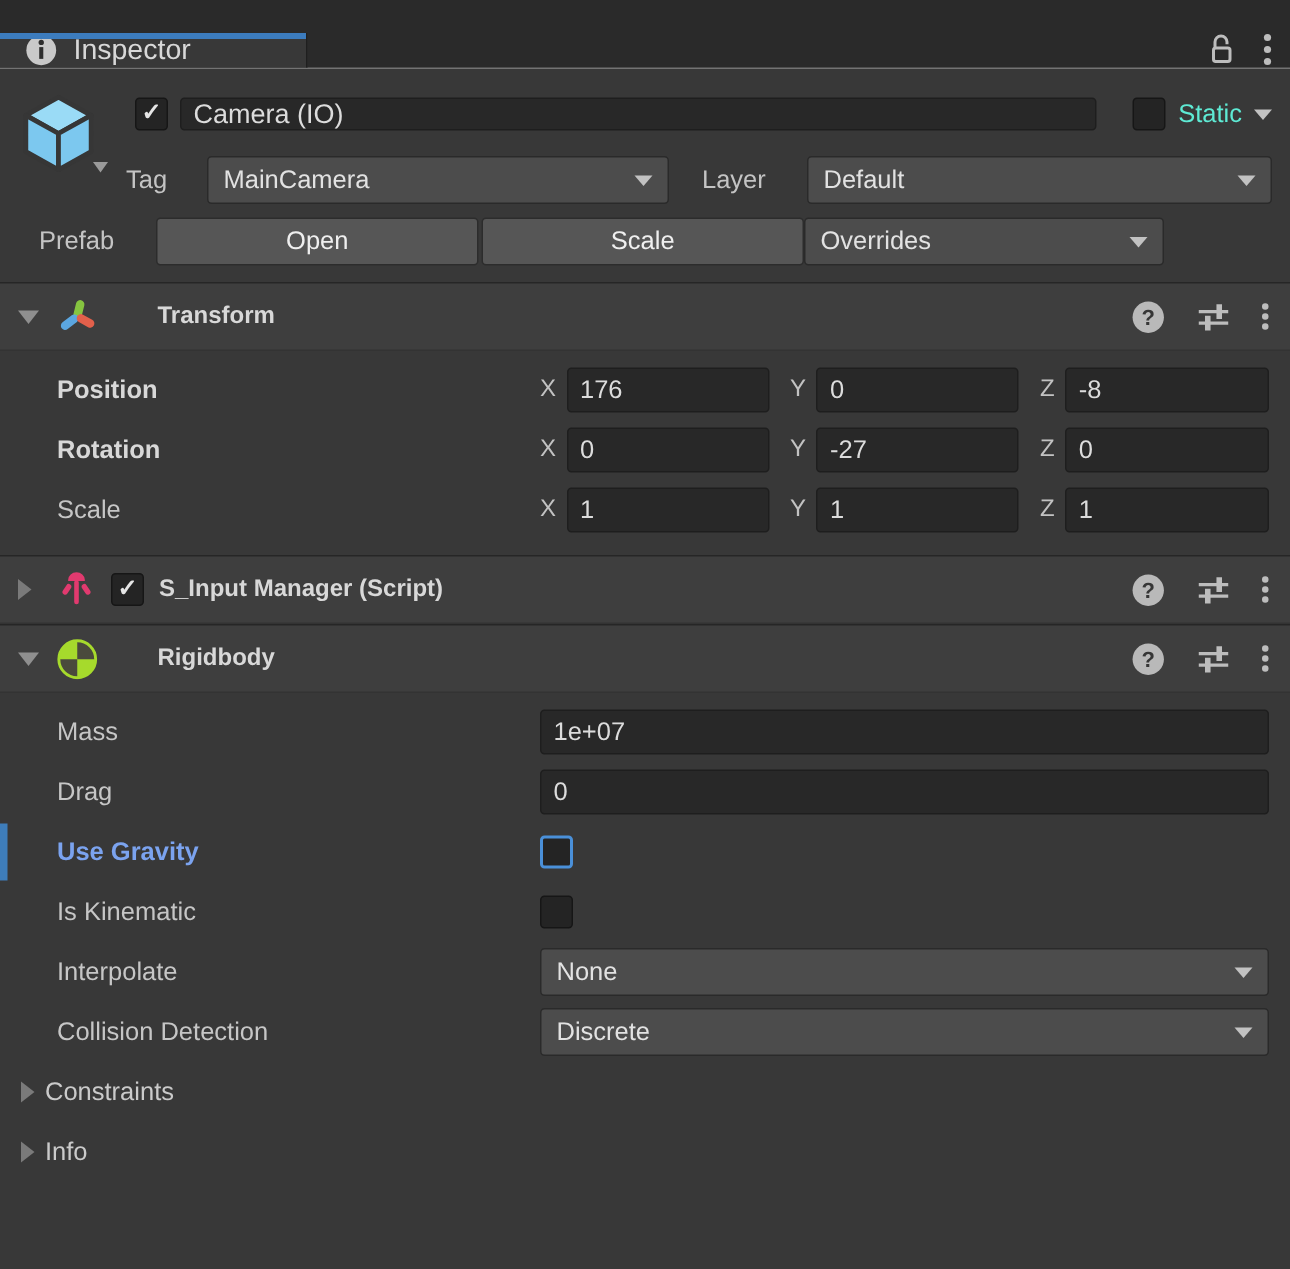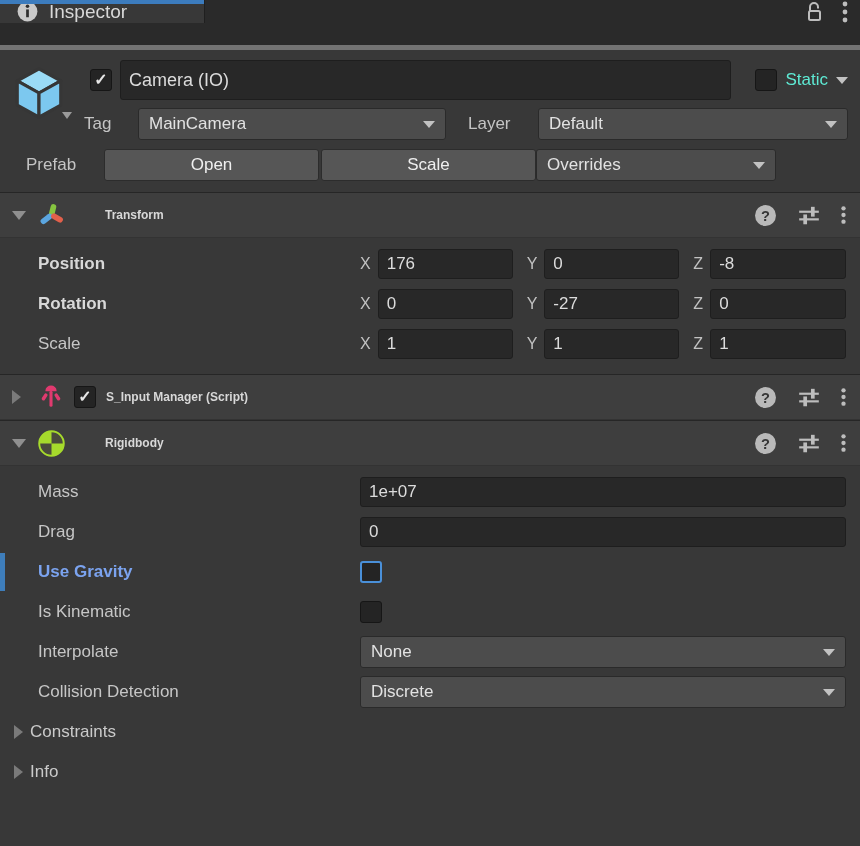--- a/index.html
+++ b/index.html
@@ -4,21 +4,21 @@
 <style>
   html,body{margin:0;padding:0;}
   body{
     width:860px;height:846px;overflow:hidden;
     background:#383838;
     font-family:"Liberation Sans", sans-serif;
     color:#C6C6C6;
     -webkit-font-smoothing:antialiased;
   }
   
-  .tabbar{height:45px;background:#2A2A2A;display:flex;align-items:flex-start;border-bottom:5px solid #737373;}
+  .tabbar{height:45px;background:#2A2A2A;display:flex;align-items:flex-end;border-bottom:1px solid #737373;}
   .tab{position:relative;width:188px;background:#383838;display:flex;align-items:center;padding-left:16px;gap:10px;border-right:1px solid #1F1F1F;}
   .tab-accent{position:absolute;top:0;left:0;right:0;height:4px;background:#3C7CBE;}
   .tab-title{font-size:19px;color:#D8D8D8;}
   .tabbar-right{margin-left:auto;display:flex;align-items:center;gap:16px;padding-right:12px;}
   
   .icon{display:inline-flex;align-items:center;justify-content:center;flex:0 0 auto;}
   .checkbox{width:22px;height:22px;background:#242424;border:1px solid #161616;border-radius:3px;
     display:flex;align-items:center;justify-content:center;box-sizing:border-box;flex:0 0 auto;}
   .checkbox .check{color:#E6E6E6;font-size:16px;font-weight:bold;line-height:1;}
   .checkbox.blue{border:2px solid #4A90D9;}
@@ -31,40 +31,40 @@
   .fold-open{width:0;height:0;border-left:7px solid transparent;border-right:7px solid transparent;border-top:9px solid #8F8F8F;}
   .fold-closed{width:0;height:0;border-top:7px solid transparent;border-bottom:7px solid transparent;border-left:9px solid #7A7A7A;}
   .btn{background:#565656;border:1px solid #2C2C2C;border-radius:3px;height:32px;color:#EFEFEF;
     font-family:"Liberation Sans",sans-serif;font-size:17px;cursor:default;}
   
   .go-section{position:relative;padding-top:10px;}
   .go-icon-wrap{position:absolute;left:10px;top:14px;}
   .go-icon-arrow{position:absolute;left:62px;top:62px;}
   .go-icon-arrow .tri-down{border-left-width:5px;border-right-width:5px;border-top-width:7px;border-top-color:#9A9A9A;}
   .go-row1{display:flex;align-items:center;margin:0 12px 8px 90px;gap:8px;height:40px;}
-  .name-input{flex:1;height:40px;font-size:18px;}
+  .name-input{flex:1;height:22px;font-size:18px;}
   .static-group{display:flex;align-items:center;gap:8px;margin-left:16px;}
   .static-label{font-size:17px;color:#5eead4;}
   .go-row2{display:flex;align-items:center;margin:0 12px 8px 0;padding-left:84px;height:32px;}
   .lbl{font-size:17px;color:#C4C4C4;}
   .tag-lbl{width:44px;margin-right:10px;text-align:left;}
   .layer-lbl{width:60px;margin:0 10px 0 22px;text-align:left;}
   .tag-dd{width:308px;gap:33px;}
   .layer-dd{flex:1;}
   .go-row3{display:flex;align-items:center;margin:0 12px 10px 0;padding-left:26px;height:34px;}
   .prefab-lbl{width:78px;}
   .prefab-btns{display:flex;width:432px;gap:2px;}
   .prefab-btns .btn{flex:1;}
   .overrides-dd{width:240px;}
   
   .comp-header{height:44px;background:#3E3E3E;border-top:1px solid #262626;border-bottom:1px solid #333333;
     display:flex;align-items:center;padding:0 14px 0 12px;}
   .comp-header .fold{width:20px;display:flex;justify-content:flex-start;}
   .comp-header .comp-icon{margin-left:6px;}
-  .comp-title{font-size:12px;font-weight:bold;color:#D8D8D8;margin-left:40px;}
+  .comp-title{font-size:16px;font-weight:bold;color:#D8D8D8;margin-left:40px;}
   .comp-title.after-check{margin-left:10px;}
   .comp-header .enabled-box{margin-left:10px;}
   .hdr-icons{margin-left:auto;display:flex;align-items:center;gap:20px;}
   .comp-body{padding:6px 0 10px 0;}
   .row{height:40px;display:flex;align-items:center;padding-left:38px;position:relative;justify-content:space-between;}
   .row-label{width:322px;font-size:17px;color:#C6C6C6;flex:0 0 322px;}
   .row-label.bold{font-weight:bold;color:#D8D8D8;}
   .row-label.override{font-weight:bold;color:#7BA3EF;}
   .row-value{flex:1;margin-right:14px;display:flex;align-items:center;gap:14px;}
   .vec{flex:1;display:flex;align-items:center;gap:7px;min-width:0;}

